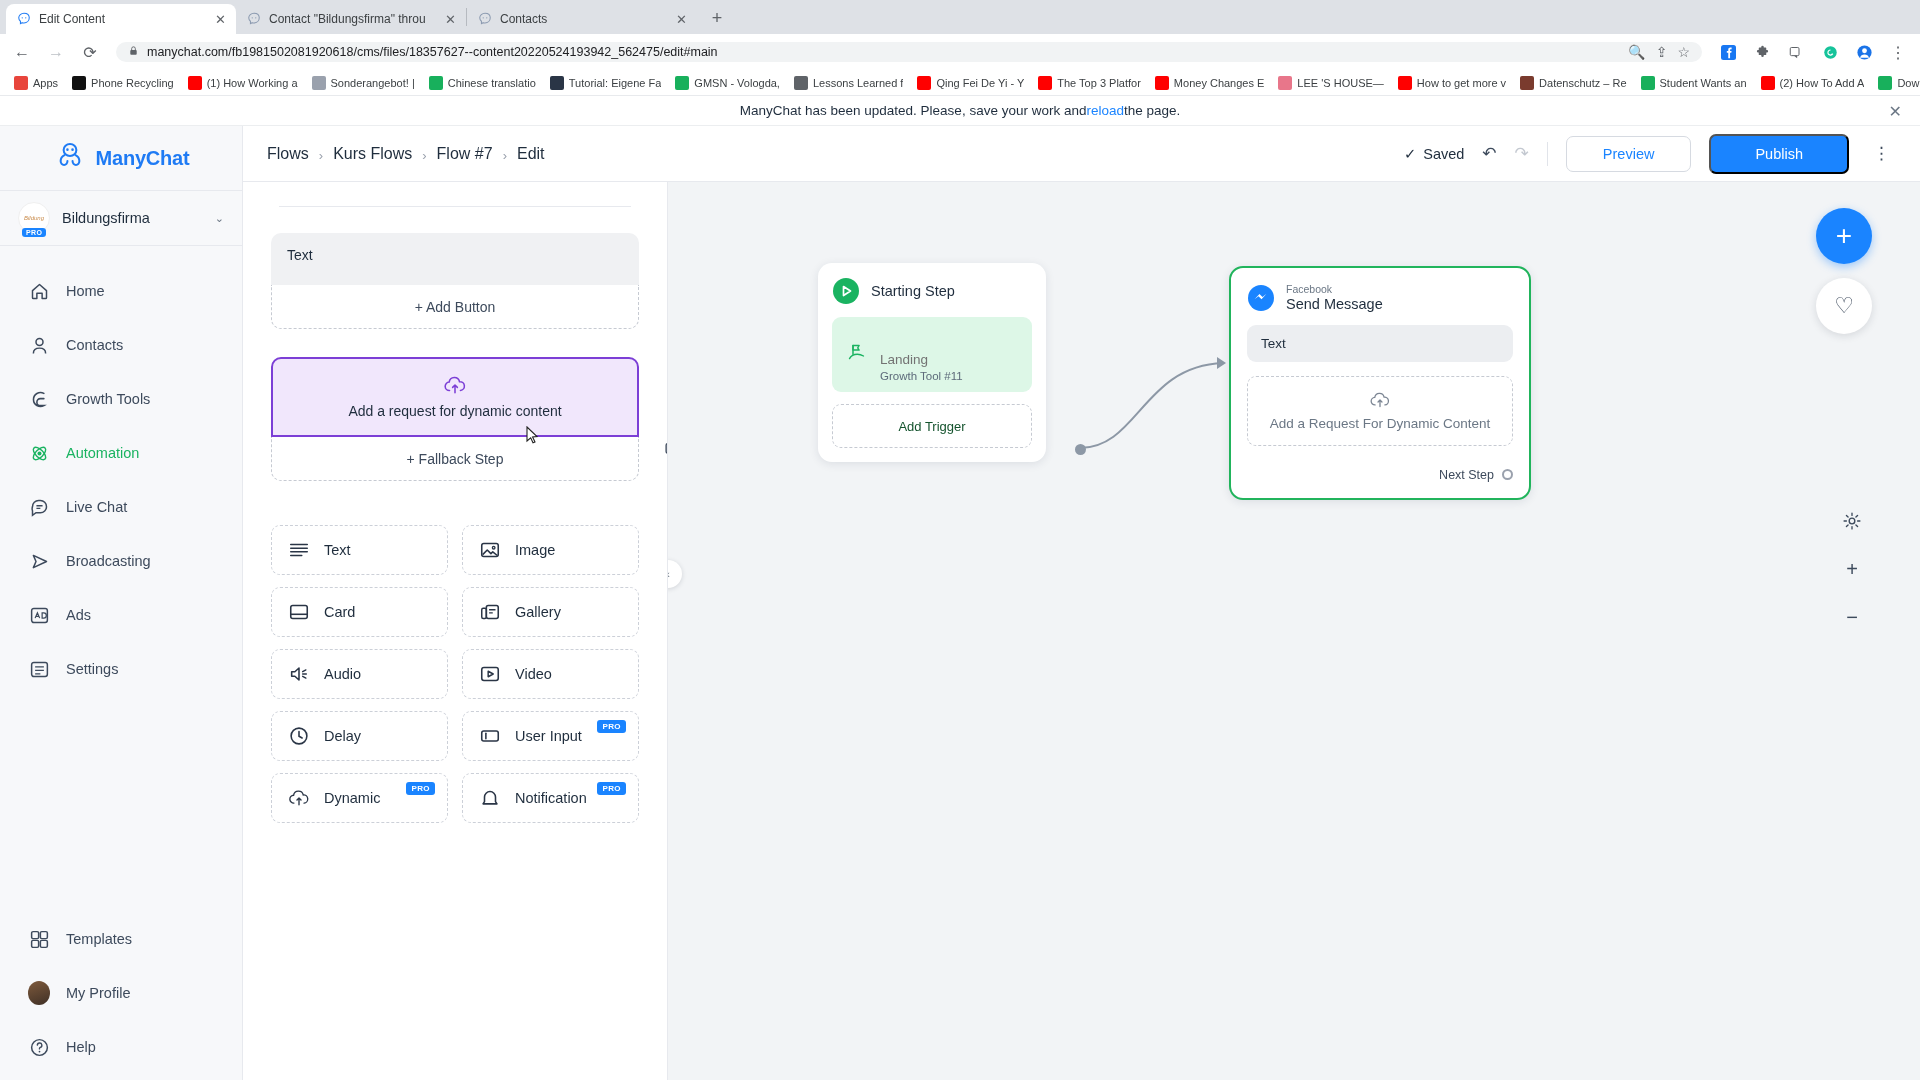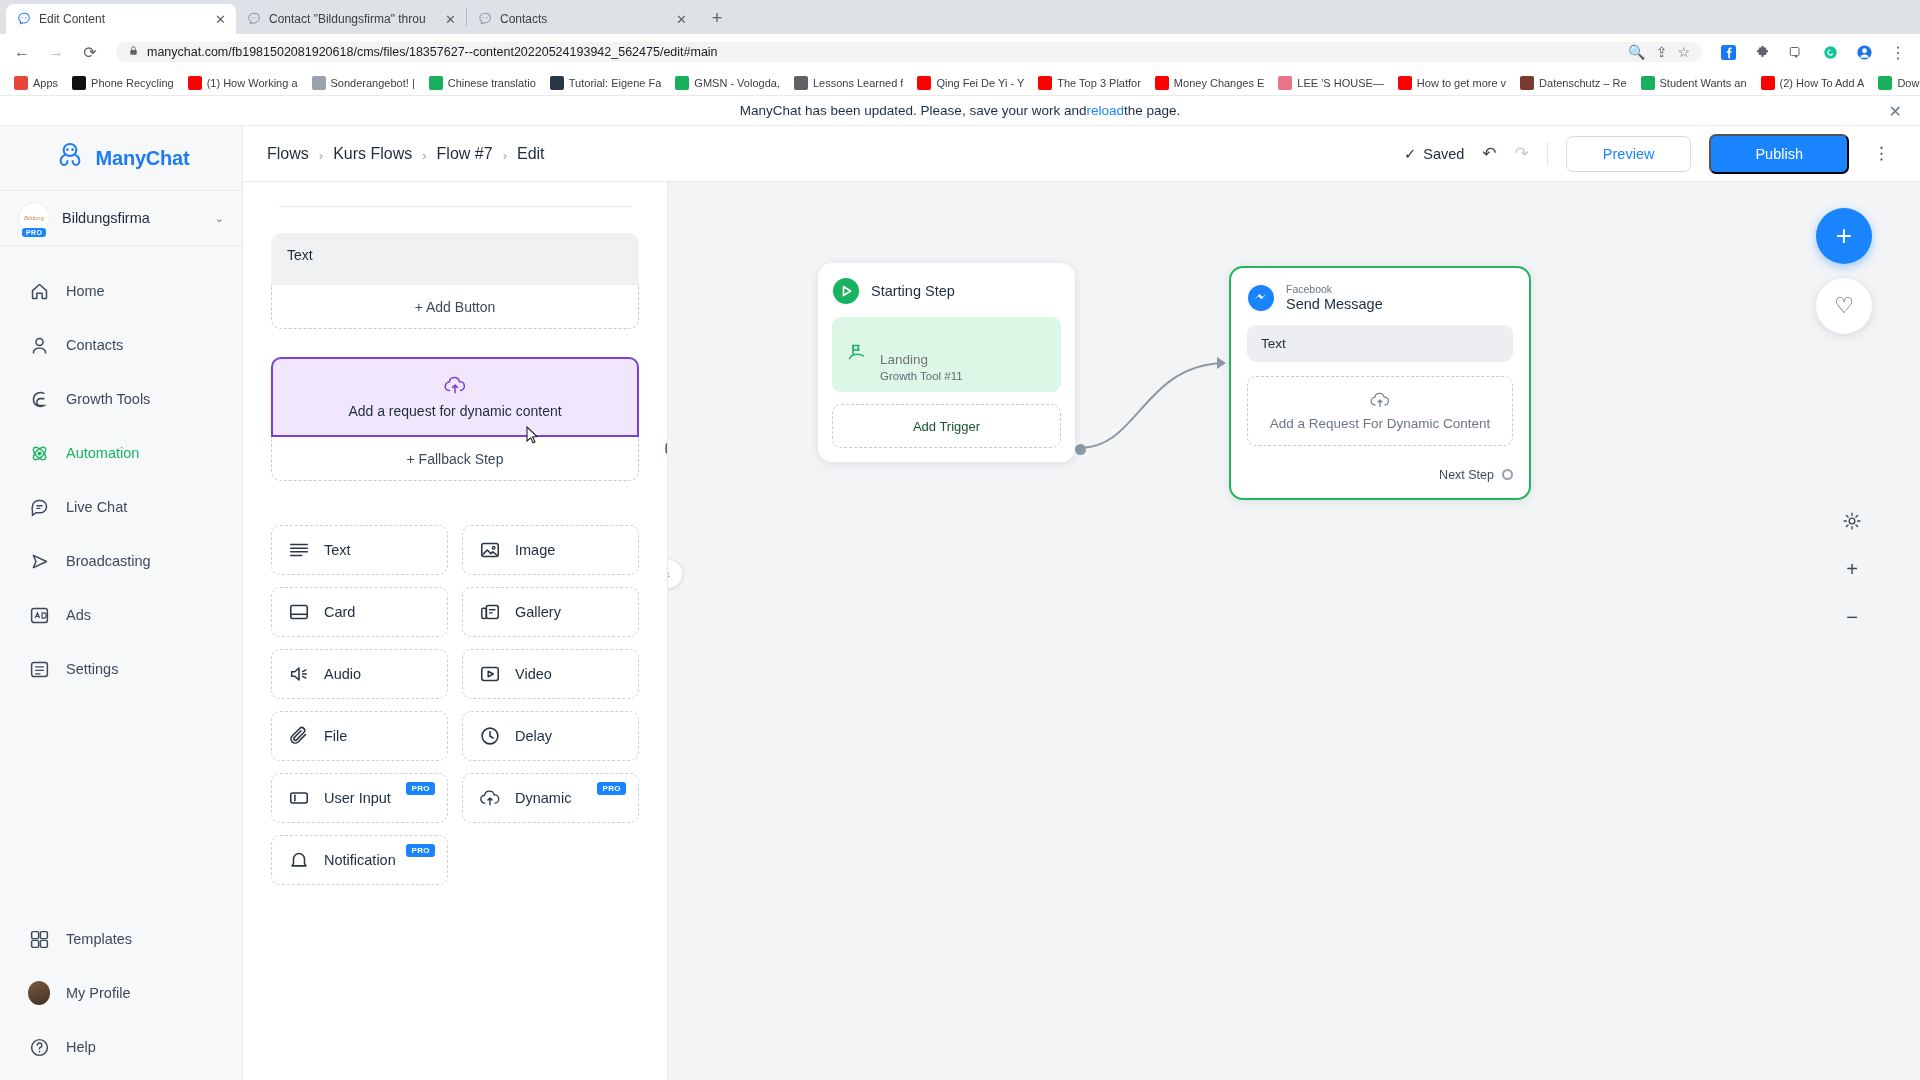--- a/index.html
+++ b/index.html
@@ -213,21 +213,21 @@
   .basic-builder {
     position: absolute; right: 0; top: 0; background: #fff;
     border-radius: 0 0 0 10px; padding: 12px 22px; font-size: 14.5px;
     color: #1f2d3d; box-shadow: 0 1px 4px rgba(20,30,50,.08);
   }
 
   .node {
     position: absolute; background: #fff; border-radius: 14px;
     box-shadow: 0 2px 10px rgba(25,40,70,.10);
   }
-  .node-start { left: 150px; top: 137px; width: 257px; padding: 14px; }
+  .node-start { left: 150px; top: 137px; width: 228px; padding: 14px; }
   .node-send {
     left: 561px; top: 140px; width: 302px; padding: 16px;
     border: 2px solid #21b45c;
   }
   .node-head { display: flex; align-items: center; gap: 11px; margin-bottom: 12px; }
   .node-head-ico { width: 28px; height: 28px; flex: 0 0 28px; }
   .node-title { font-size: 14.5px; color: #1f2d3d; }
   .node-sub { font-size: 10.5px; color: #6b7785; line-height: 1.1; }
   .node-title-strong { font-size: 14.5px; color: #1f2d3d; line-height: 1.2; }
 
@@ -732,28 +732,20 @@
             <svg width="22" height="22" viewBox="0 0 24 24">
               <rect x="3" y="5" width="18" height="14" rx="2.4" fill="none" stroke="#2a3546" stroke-width="1.7"></rect>
               <path d="M10 9l5.5 3-5.5 3z" fill="none" stroke="#2a3546" stroke-width="1.6" stroke-linejoin="round"></path>
             </svg>
           </span>
           <span>Video</span>
         </div>
         <div class="type-cell">
           <span class="tico">
             <svg width="22" height="22" viewBox="0 0 24 24">
-              <path d="M19 10.5l-8 8a4.6 4.6 0 0 1-6.5-6.5l8.5-8.5a3.2 3.2 0 0 1 4.5 4.5l-8.4 8.4a1.8 1.8 0 0 1-2.5-2.5l7.6-7.6" fill="none" stroke="#2a3546" stroke-width="1.7" stroke-linecap="round"></path>
-            </svg>
-          </span>
-          <span>File</span>
-        </div>
-        <div class="type-cell">
-          <span class="tico">
-            <svg width="22" height="22" viewBox="0 0 24 24">
               <circle cx="12" cy="12" r="8.6" fill="none" stroke="#2a3546" stroke-width="1.7"></circle>
               <path d="M12 7v5.2l3.4 2" fill="none" stroke="#2a3546" stroke-width="1.7" stroke-linecap="round"></path>
             </svg>
           </span>
           <span>Delay</span>
         </div>
         <div class="type-cell">
           <span class="tico">
             <svg width="22" height="22" viewBox="0 0 24 24">
               <rect x="3" y="6.5" width="18" height="11" rx="2.2" fill="none" stroke="#2a3546" stroke-width="1.7"></rect>

